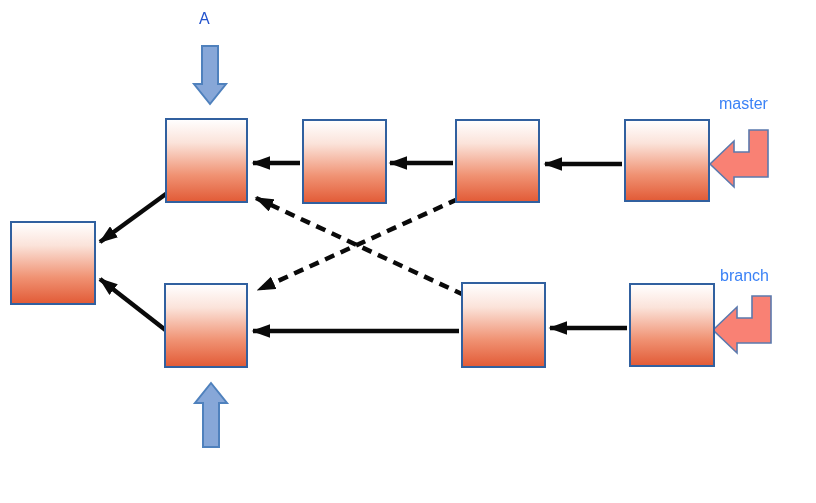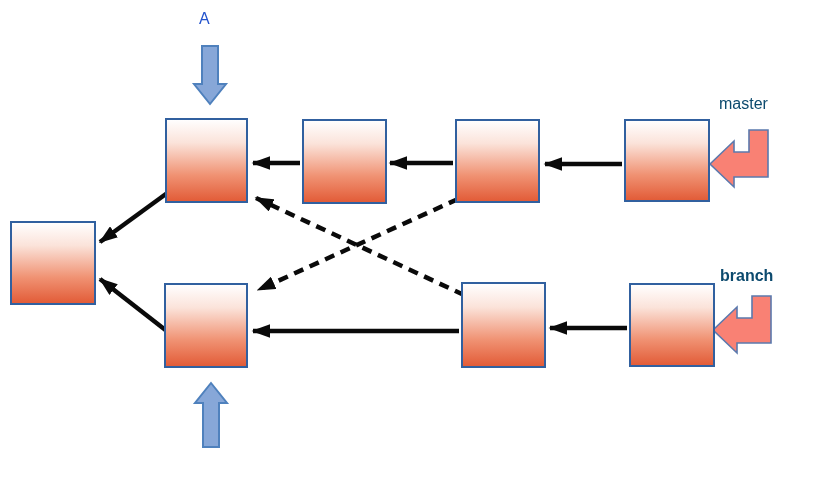--- a/index.html
+++ b/index.html
@@ -12,21 +12,21 @@
     position:absolute;box-sizing:border-box;
     border:2px solid #31609f;
     background:linear-gradient(180deg,#fffefe 0%,#fbe3da 28%,#f09273 68%,#e25c38 100%);
   }
   .edge{stroke:#0a0a0a;stroke-width:4.5;fill:none;}
   .edge.dashed{stroke-dasharray:10 7;}
   .big-arrow{fill:#87a7d8;stroke:#4f81bd;stroke-width:2;stroke-linejoin:miter;}
   .pointer{fill:#f98174;stroke:#5b79ad;stroke-width:1.6;stroke-linejoin:miter;}
   .lbl{position:absolute;font-size:16px;line-height:18px;white-space:nowrap;}
   .lbl-blue{color:#2353cd;}
-  .lbl-pink{color:#0c4a6e;}
+  .lbl-pink{color:#3b82f6;}
 </style>
 </head>
 <body>
 
 <div class="stage">
 
   <svg class="layer" width="816" height="503" viewBox="0 0 816 503">
     <defs>
       <marker id="ah" viewBox="0 0 10 7.2" markerWidth="4.2" markerHeight="3" refX="9.2" refY="3.6" orient="auto" markerUnits="strokeWidth">
         <path d="M0,0 L10,3.6 L0,7.2 Z" fill="#0a0a0a"></path>
@@ -63,15 +63,15 @@
   <div class="node" style="left:302px;top:119px;width:85px;height:85px;"></div>
   <div class="node" style="left:455px;top:119px;width:85px;height:84px;"></div>
   <div class="node" style="left:624px;top:119px;width:86px;height:83px;"></div>
   <div class="node" style="left:10px;top:221px;width:86px;height:84px;"></div>
   <div class="node" style="left:164px;top:283px;width:84px;height:85px;"></div>
   <div class="node" style="left:461px;top:282px;width:85px;height:86px;"></div>
   <div class="node" style="left:629px;top:283px;width:86px;height:84px;"></div>
 
   <div class="lbl lbl-blue" style="left:199px;top:10px;">A</div>
   <div class="lbl lbl-pink" style="left:719px;top:95px;">master</div>
-  <div class="lbl lbl-pink" style="left:720px;top:267px;font-weight:bold;">branch</div>
+  <div class="lbl lbl-pink" style="left:720px;top:267px;">branch</div>
 
 </div>
 
 </body></html>

